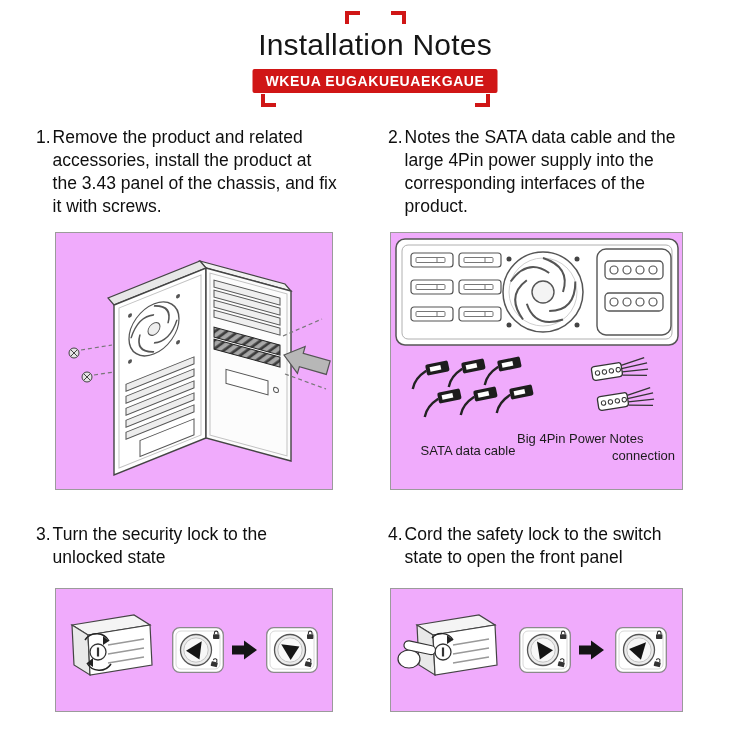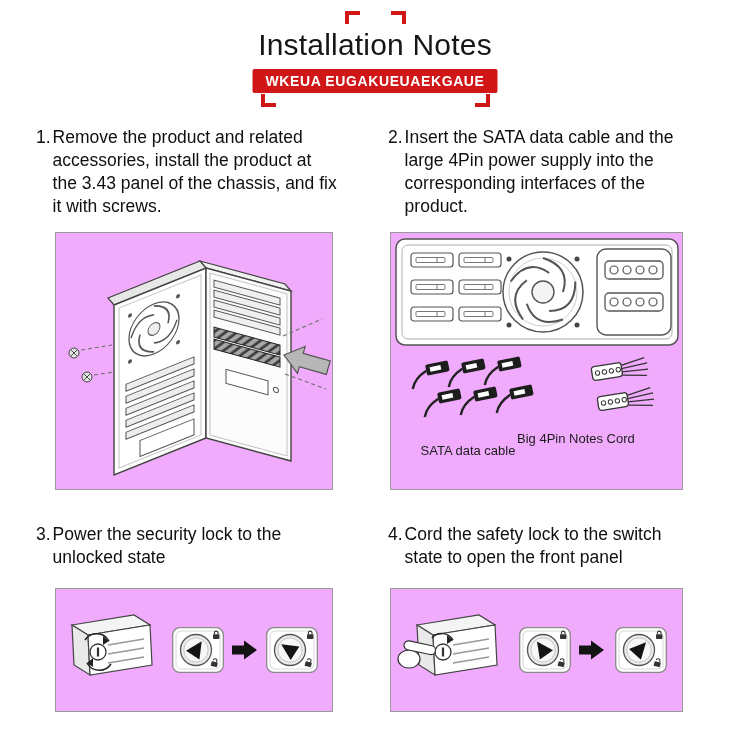--- a/index.html
+++ b/index.html
@@ -73,25 +73,25 @@
   <div class="banner">WKEUA EUGAKUEUAEKGAUE</div>
   <span class="corner bl"></span>
   <span class="corner br"></span>
 
   <p class="step-text t1">
     <span class="num">1.</span>
     <span class="txt">Remove the product and related accessories, install the product at the 3.43 panel of the chassis, and fix it with screws.</span>
   </p>
   <p class="step-text t2">
     <span class="num">2.</span>
-    <span class="txt">Insert the SATA data cable and the large 4Pin power supply into the corresponding interfaces of the product.</span>
+    <span class="txt">Notes the SATA data cable and the large 4Pin power supply into the corresponding interfaces of the product.</span>
   </p>
   <p class="step-text t3">
     <span class="num">3.</span>
-    <span class="txt">Power the security lock to the unlocked state</span>
+    <span class="txt">Turn the security lock to the unlocked state</span>
   </p>
   <p class="step-text t4">
     <span class="num">4.</span>
     <span class="txt">Cord the safety lock to the switch state to open the front panel</span>
   </p>
 
   <div class="figure fig1">
     <svg viewBox="0 0 276 256" width="276" height="256">
       <defs>
         <pattern id="hatch" width="6" height="6" patternUnits="userSpaceOnUse" patternTransform="rotate(45)">
@@ -278,21 +278,22 @@
           <rect width="30" height="14" rx="3" fill="#fff" stroke="#333" stroke-width="1.3"></rect>
           <circle cx="5.5" cy="7" r="2.2" fill="none" stroke="#333"></circle>
             <circle cx="12.5" cy="7" r="2.2" fill="none" stroke="#333"></circle>
             <circle cx="19.5" cy="7" r="2.2" fill="none" stroke="#333"></circle>
             <circle cx="26.5" cy="7" r="2.2" fill="none" stroke="#333"></circle>
         </g>
       </g>
     </svg>
     <div class="cap-sata">SATA data cable</div>
     <div class="cap-power">
-      <div>Big 4Pin Notes Cord</div>
+      <div>Big 4Pin Power Notes</div>
+      <div class="r">connection</div>
     </div>
   </div>
 
   <div class="figure fig3">
     <svg viewBox="0 0 276 122" width="276" height="122">
       <g transform="translate(4,18)">
         <polygon points="12,18 74,8 90,18 28,28" fill="#f4f4f4" stroke="#444" stroke-width="1.2"></polygon>
         <polygon points="12,18 28,28 30,68 14,58" fill="#e9e9e9" stroke="#444" stroke-width="1.2"></polygon>
         <polygon points="28,28 90,18 92,58 30,68" fill="#fff" stroke="#444" stroke-width="1.2"></polygon>
         <path d="M48,38 L84,32 M48,47 L84,41 M48,56 L84,50" stroke="#999" stroke-width="1.4" fill="none"></path>

